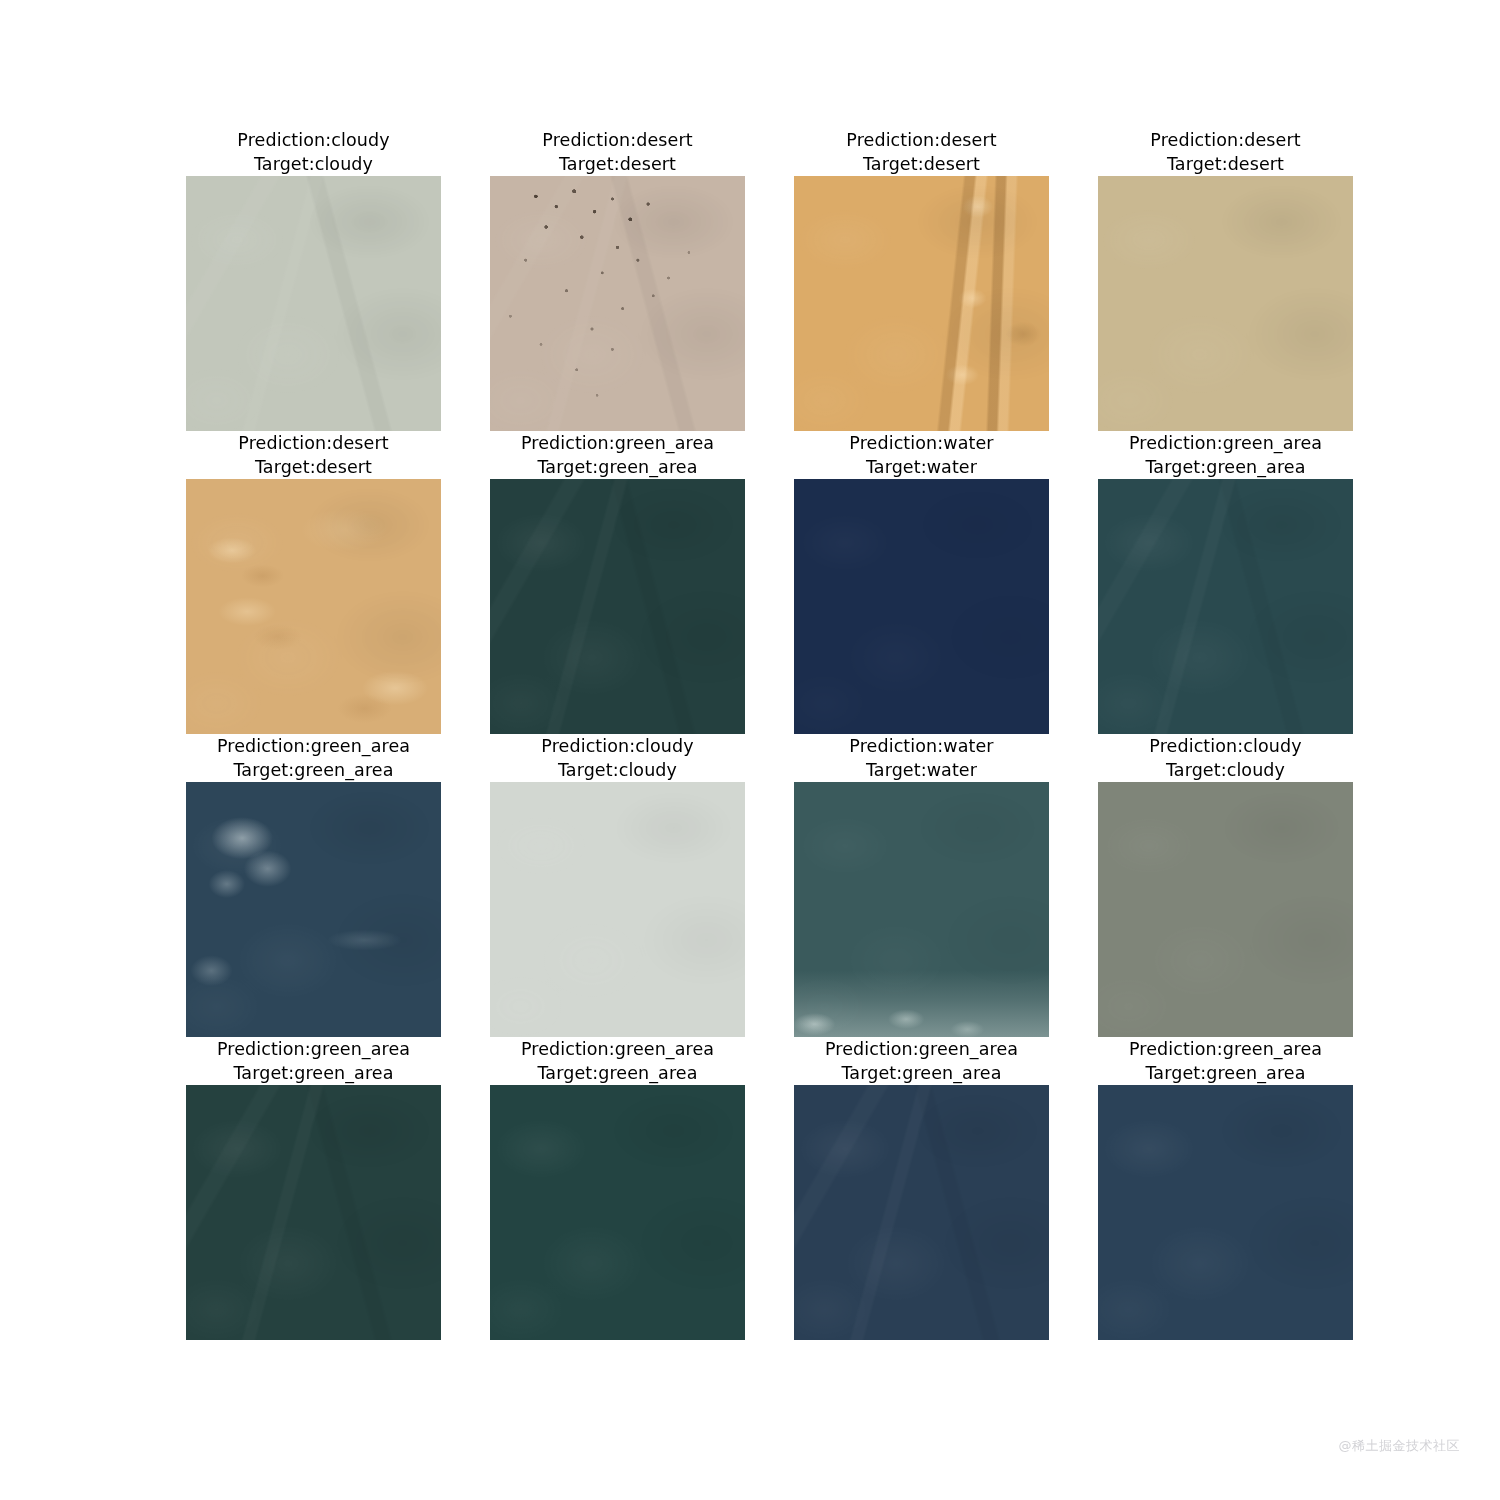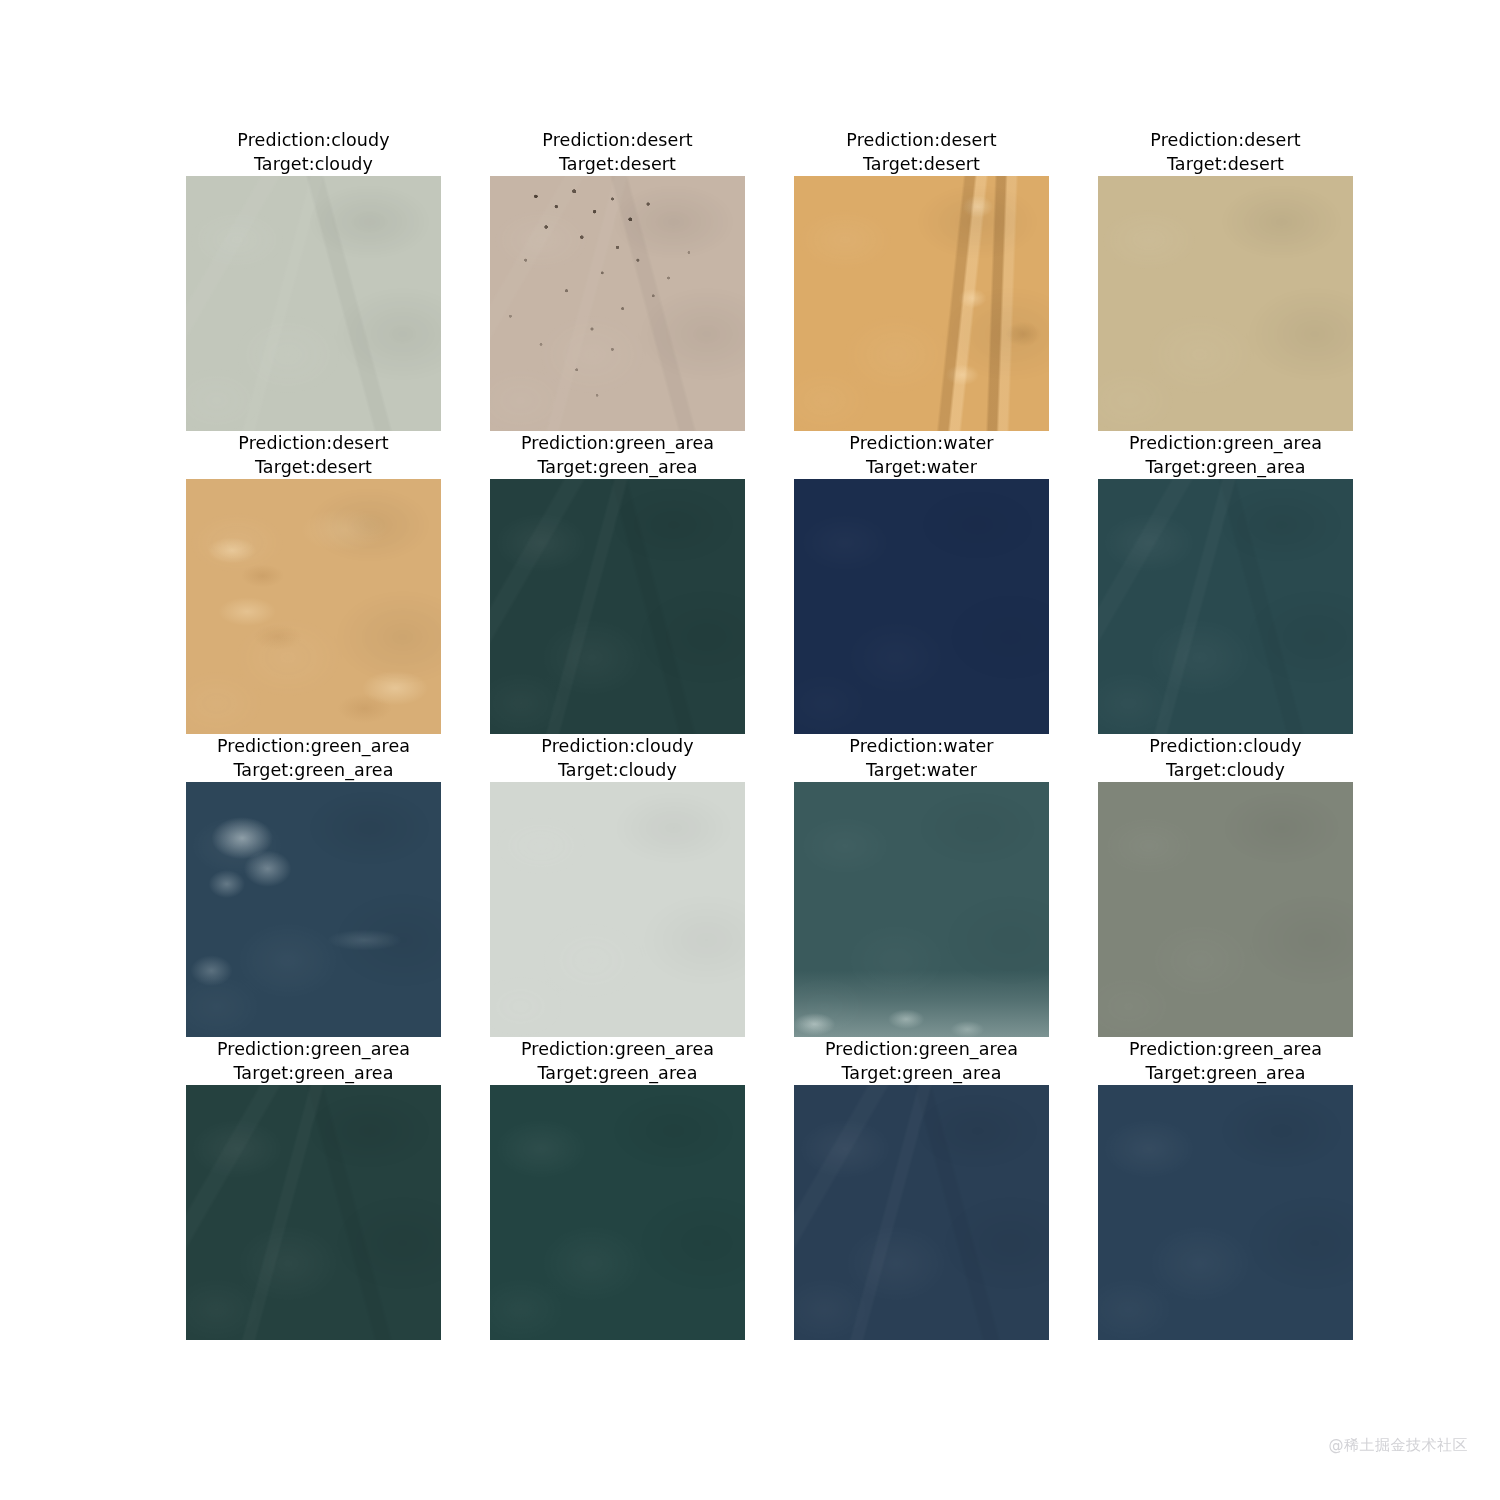--- a/index.html
+++ b/index.html
@@ -144,23 +144,23 @@
   .streaks {
     opacity: .5;
     background-image:
       linear-gradient(105deg, transparent 0 38%, rgba(255,255,255,.06) 39% 42%, transparent 43% 100%),
       linear-gradient(75deg, transparent 0 58%, rgba(0,0,0,.07) 59% 63%, transparent 64% 100%),
       linear-gradient(120deg, transparent 0 18%, rgba(255,255,255,.05) 19% 23%, transparent 24% 100%);
   }
 
   .watermark {
     position: absolute;
-    right: 32px;
+    right: 40px;
     bottom: 45px;
-    font-size: 15px;
+    font-size: 13px;
     color: #d2d2d6;
     letter-spacing: .5px;
     white-space: nowrap;
   }
 </style>
 </head>
 <body>
 
 <div id="figure">
 

